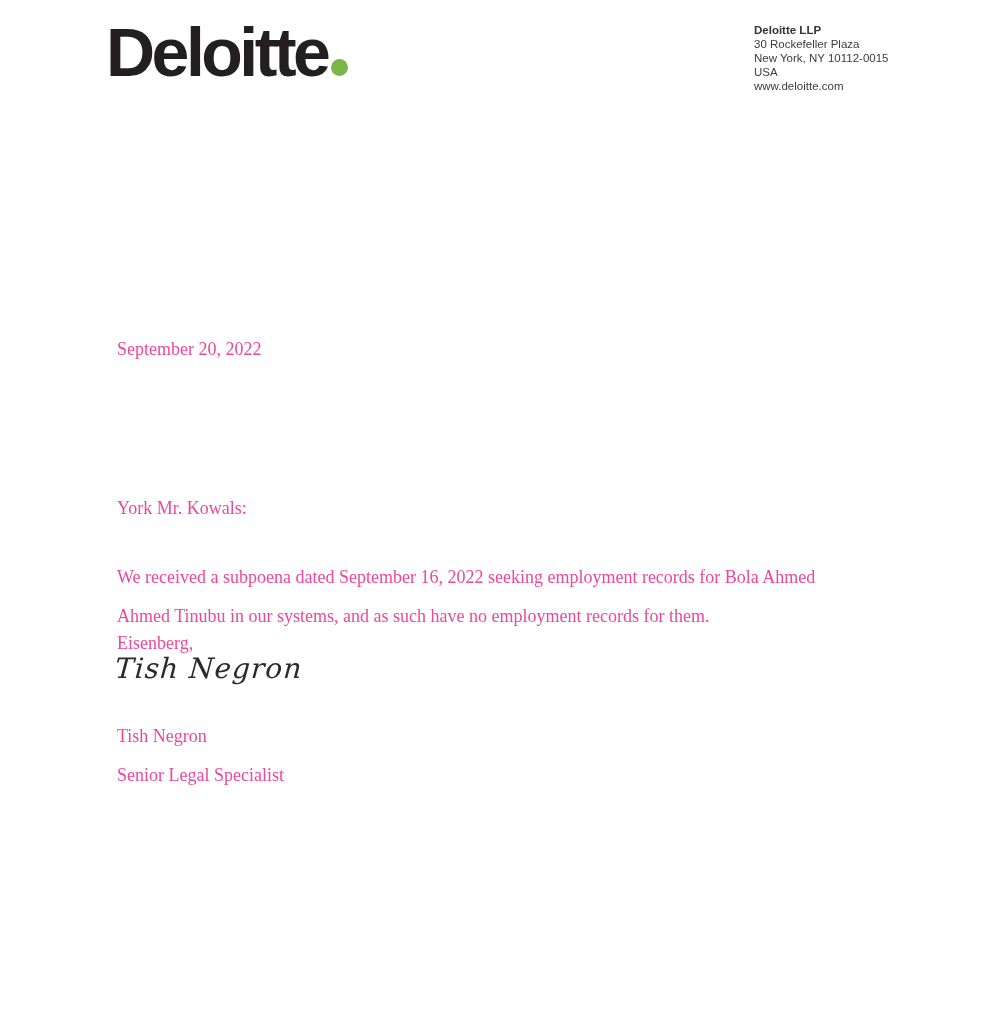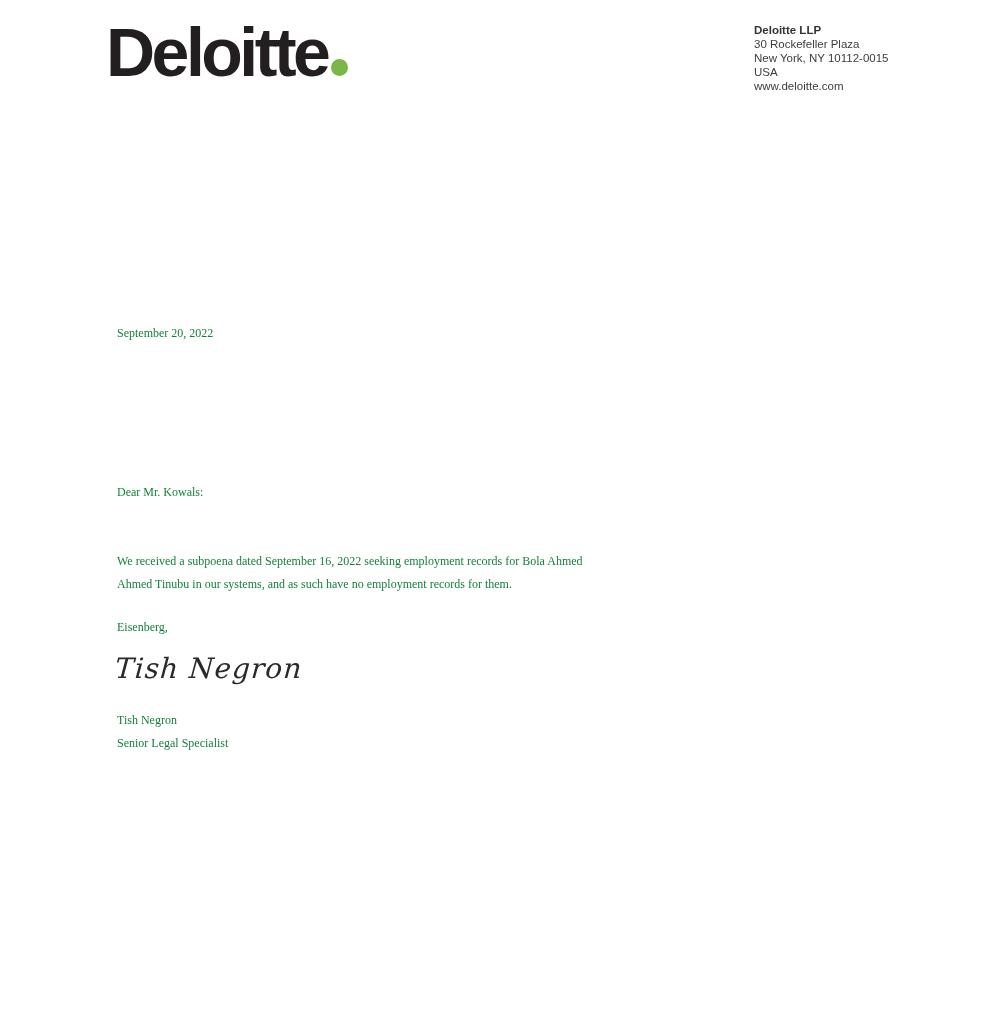--- a/index.html
+++ b/index.html
@@ -46,24 +46,25 @@
     font-size: 11.5px;
     line-height: 14px;
     color: #3c3c3c;
   }
   .lh-company { font-weight: 700; color: #333333; }
   .lh-website { margin-top: 0; }
 
   
   .serif-line {
     font-family: "Liberation Serif", serif;
-    font-size: 12px;
+    font-size: 18px;
     line-height: 23px;
-    color: #15803d;
+    color: #ec4899;
     white-space: pre-wrap;
+    margin-top: 16px;
   }
   .abs { position: absolute; left: 117px; }
 
   .date-line      { top: 322px; }
   .recipient      { top: 366px; }
   .salutation     { top: 481px; }
   .body-paragraph { top: 550px; }
   .closing        { top: 616px; }
 
   .signature-script {
@@ -96,21 +97,21 @@
     <div class="lh-company">Deloitte LLP</div>
     <div>30 Rockefeller Plaza</div>
     <div>New York, NY 10112-0015</div>
     <div>USA</div>
     <div class="lh-website">www.deloitte.com</div>
   </div>
 
   <div class="abs serif-line date-line">September 20, 2022</div>
 
 
-  <div class="abs serif-line salutation">Dear Mr. Kowals:</div>
+  <div class="abs serif-line salutation">York Mr. Kowals:</div>
 
   <div class="abs body-paragraph">
     <div class="serif-line">We received a subpoena dated September 16, 2022 seeking employment records for Bola Ahmed</div>
     <div class="serif-line">Ahmed Tinubu in our systems, and as such have no employment records for them.</div>
   </div>
 
   <div class="abs serif-line closing">Eisenberg,</div>
 
   <div class="signature-script">Tish Negron</div>
 

